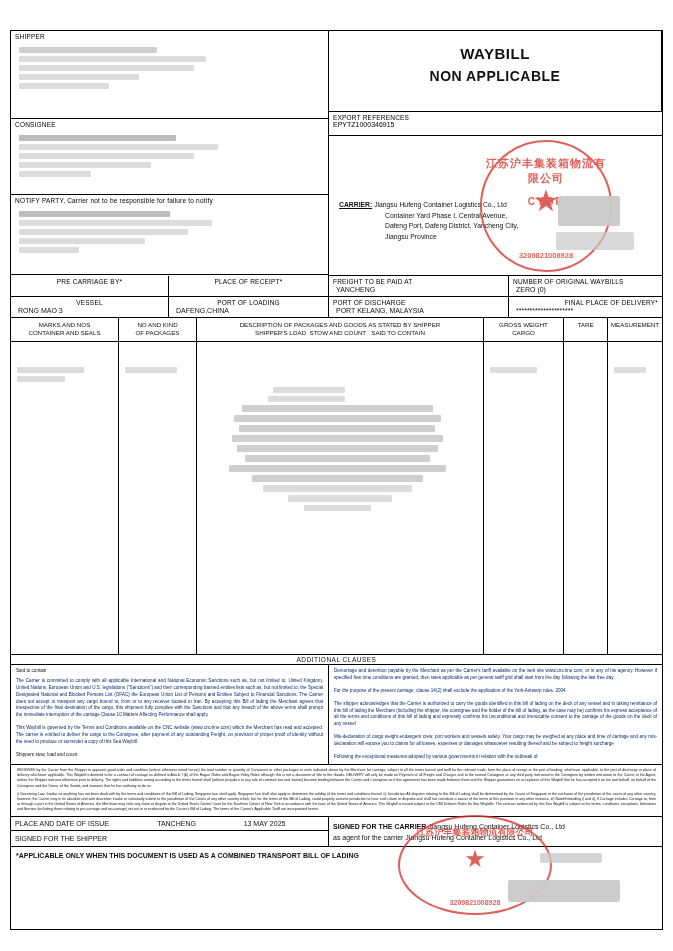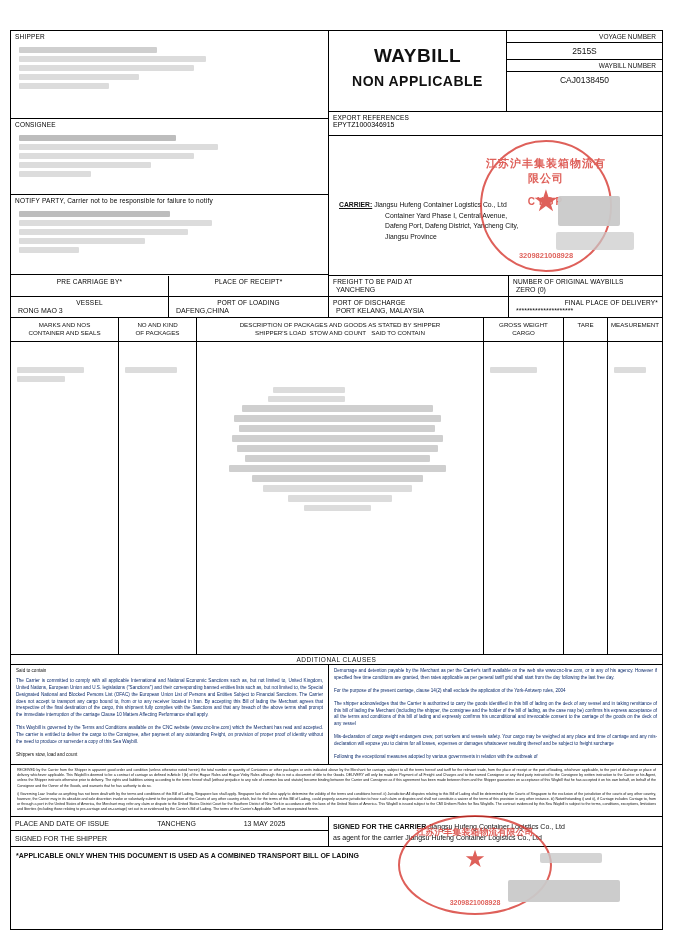--- a/index.html
+++ b/index.html
@@ -15,21 +15,21 @@
   .redact{background:#cfcfcf;height:6px;border-radius:1px;margin:3px 0;}
   .redact.dk{background:#bdbdbd;}
   .redact.lt{background:#dcdcdc;}
 
   
   .topwrap{display:flex;}
   .leftcol{width:318px;box-sizing:border-box;border-right:1px solid #000;}
 
   .boxh{border-bottom:1px solid #000;box-sizing:border-box;padding:2px 4px;}
 
-  .title{text-align:center;font-size:19px;font-weight:bold;letter-spacing:.5px;}
+  .title{text-align:center;font-size:15px;font-weight:bold;letter-spacing:.5px;}
   .title2{text-align:center;font-size:14px;font-weight:bold;letter-spacing:.5px;margin-top:6px;}
 
   .vnum-lbl{font-size:6.5px;text-align:right;padding:2px 6px;border-bottom:1px solid #000;}
   .vnum-val{font-size:8.5px;text-align:center;padding:3px 4px;border-bottom:1px solid #000;}
 
   .carrier{font-size:6.8px;line-height:1.55;padding:4px 6px;}
   .subval{font-size:7px;padding:1px 3px;}
 
   
   .descwrap{display:flex;border-bottom:1px solid #000;}
@@ -104,26 +104,20 @@
             <div class="redact lt" style="width:20%;"></div>
           </div>
         </div>
       </div>
 
       <div style="flex:1;box-sizing:border-box;">
         <div style="display:flex;border-bottom:1px solid #000;height:80px;">
           <div style="flex:1;box-sizing:border-box;border-right:1px solid #000;padding-top:14px;">
             <div class="title">WAYBILL</div>
             <div class="title2">NON APPLICABLE</div>
-          </div>
-          <div style="width:155px;box-sizing:border-box;">
-            <div class="vnum-lbl">VOYAGE NUMBER</div>
-            <div class="vnum-val">2515S</div>
-            <div class="vnum-lbl">WAYBILL NUMBER</div>
-            <div class="vnum-val" style="border-bottom:none;">CAJ0138450</div>
           </div>
         </div>
 
         <div class="boxh" style="height:24px;">
           <div class="lbl">EXPORT REFERENCES</div>
           <div class="val">EPYTZ1000346915</div>
         </div>
 
         <div class="boxh" style="height:140px;border-bottom:1px solid #000;position:relative;">
           <div class="carrier" style="margin-top:58px;">

